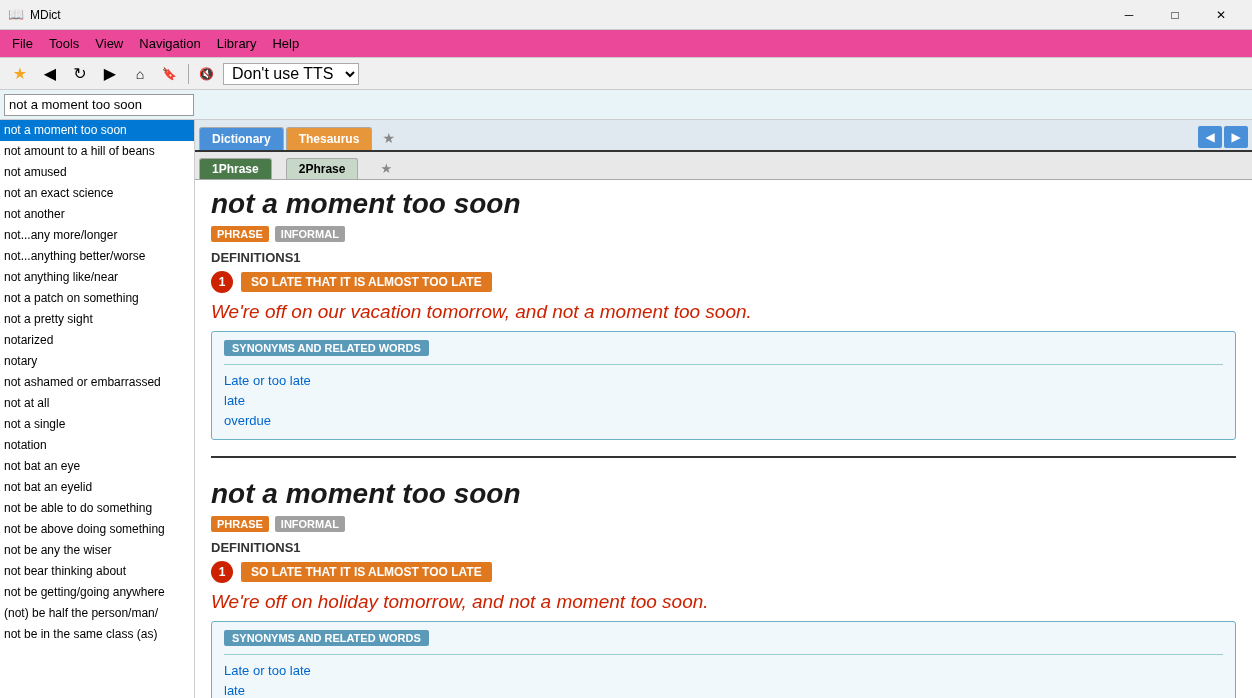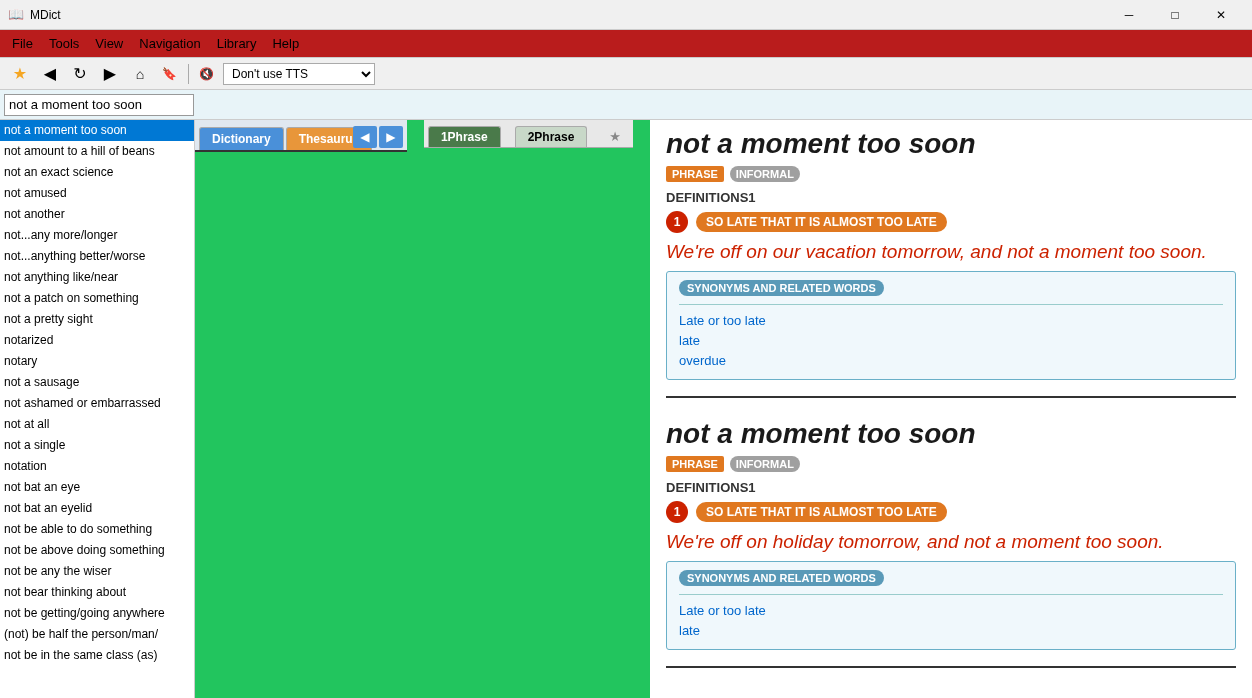--- a/index.html
+++ b/index.html
@@ -20,21 +20,21 @@
     .titlebar-controls { display: flex; gap: 0; }
     .titlebar-btn {
       width: 46px; height: 30px;
       display: flex; align-items: center; justify-content: center;
       font-size: 12px; cursor: pointer;
     }
 
     
     .menubar {
       height: 28px;
-      background: #b91c1c;
+      background: #ec4899;
       display: flex;
       align-items: center;
       padding: 0 4px;
       border-bottom: 1px solid #ccc;
     }
     .menu-item {
       padding: 4px 8px;
       font-size: 13px;
       cursor: pointer;
       border-radius: 2px;
@@ -52,25 +52,25 @@
     }
     .toolbar-btn {
       width: 28px; height: 26px;
       display: flex; align-items: center; justify-content: center;
       cursor: pointer; border-radius: 3px;
       font-size: 16px;
     }
     .toolbar-separator { width: 1px; height: 20px; background: #aaa; margin: 0 2px; }
     .tts-select {
       height: 22px;
-      font-size: 12px;
+      font-size: 16px;
       border: 1px solid #aaa;
       background: white;
       padding: 0 4px;
-      width: 152px;
+      width: 136px;
     }
 
     
     .searchbar {
       height: 30px;
       background: #e8f4f8;
       display: flex;
       align-items: center;
       padding: 2px 4px;
       border-bottom: 1px solid #ccc;
@@ -112,25 +112,24 @@
       white-space: nowrap;
       overflow: hidden;
       text-overflow: ellipsis;
       line-height: 17px;
     }
     .word-item.selected { background: #0078d4; color: white; }
 
     
     .content-panel {
       flex: 1;
-      background: #22c55e;
+      background: #f0abfc;
       overflow: hidden;
       display: flex;
-      flex-direction: row;
-      gap: 17px;
+      flex-direction: column;
     }
 
     
     .tab-bar {
       height: 32px;
       background: #e0e8f0;
       display: flex;
       align-items: flex-end;
       padding: 0 4px;
       border-bottom: 2px solid #333;
@@ -227,21 +226,21 @@
       font-weight: bold;
       padding: 2px 6px;
       border-radius: 2px;
     }
     .badge-informal {
       background: #a0a0a0;
       color: white;
       font-size: 11px;
       font-weight: bold;
       padding: 2px 6px;
-      border-radius: 8px;
+      border-radius: 2px;
     }
     .definitions-header {
       font-size: 13px;
       font-weight: bold;
       color: #333;
       margin-bottom: 6px;
     }
     .definition-row {
       display: flex;
       align-items: center;
@@ -257,21 +256,21 @@
       font-weight: bold;
       margin-right: 8px;
       flex-shrink: 0;
     }
     .def-text-box {
       background: #e07820;
       color: white;
       font-size: 12px;
       font-weight: bold;
       padding: 3px 10px;
-      border-radius: 10px;
+      border-radius: 2px;
     }
     .example-sentence {
       font-style: italic;
       color: #cc2200;
       font-size: 19px;
       margin: 8px 0;
     }
     .synonyms-box {
       border: 1px solid #6ab0c8;
       background: #f0f8fc;
@@ -279,21 +278,21 @@
       padding: 8px 12px;
       margin-top: 6px;
     }
     .synonyms-header {
       display: inline-block;
       background: #5a9ab8;
       color: white;
       font-size: 11px;
       font-weight: bold;
       padding: 2px 8px;
-      border-radius: 8px;
+      border-radius: 2px;
       margin-bottom: 8px;
     }
     .synonyms-divider {
       border: none;
       border-top: 1px solid #9cc;
       margin-bottom: 6px;
     }
     .synonym-link {
       display: block;
       color: #0066cc;
@@ -353,31 +352,30 @@
 <div class="searchbar">
   <input class="search-input" type="text" value="not a moment too soon" style="">
 </div>
 
 <div class="main-layout">
 
   <div class="word-list-panel">
     <div class="word-list">
       <div class="word-item selected">not a moment too soon</div>
       <div class="word-item">not amount to a hill of beans</div>
+      <div class="word-item">not amused</div>
       <div class="word-item">not an exact science</div>
-      <div class="word-item">not amused</div>
       <div class="word-item">not another</div>
       <div class="word-item">not...any more/longer</div>
       <div class="word-item">not...anything better/worse</div>
       <div class="word-item">not anything like/near</div>
       <div class="word-item">not a patch on something</div>
       <div class="word-item">not a pretty sight</div>
       <div class="word-item">notarized</div>
       <div class="word-item">notary</div>
-      <div class="word-item">not a sausage</div>
       <div class="word-item">not ashamed or embarrassed</div>
       <div class="word-item">not at all</div>
       <div class="word-item">not a single</div>
       <div class="word-item">notation</div>
       <div class="word-item">not bat an eye</div>
       <div class="word-item">not bat an eyelid</div>
       <div class="word-item">not be able to do something</div>
       <div class="word-item">not be above doing something</div>
       <div class="word-item">not be any the wiser</div>
       <div class="word-item">not bear thinking about</div>

